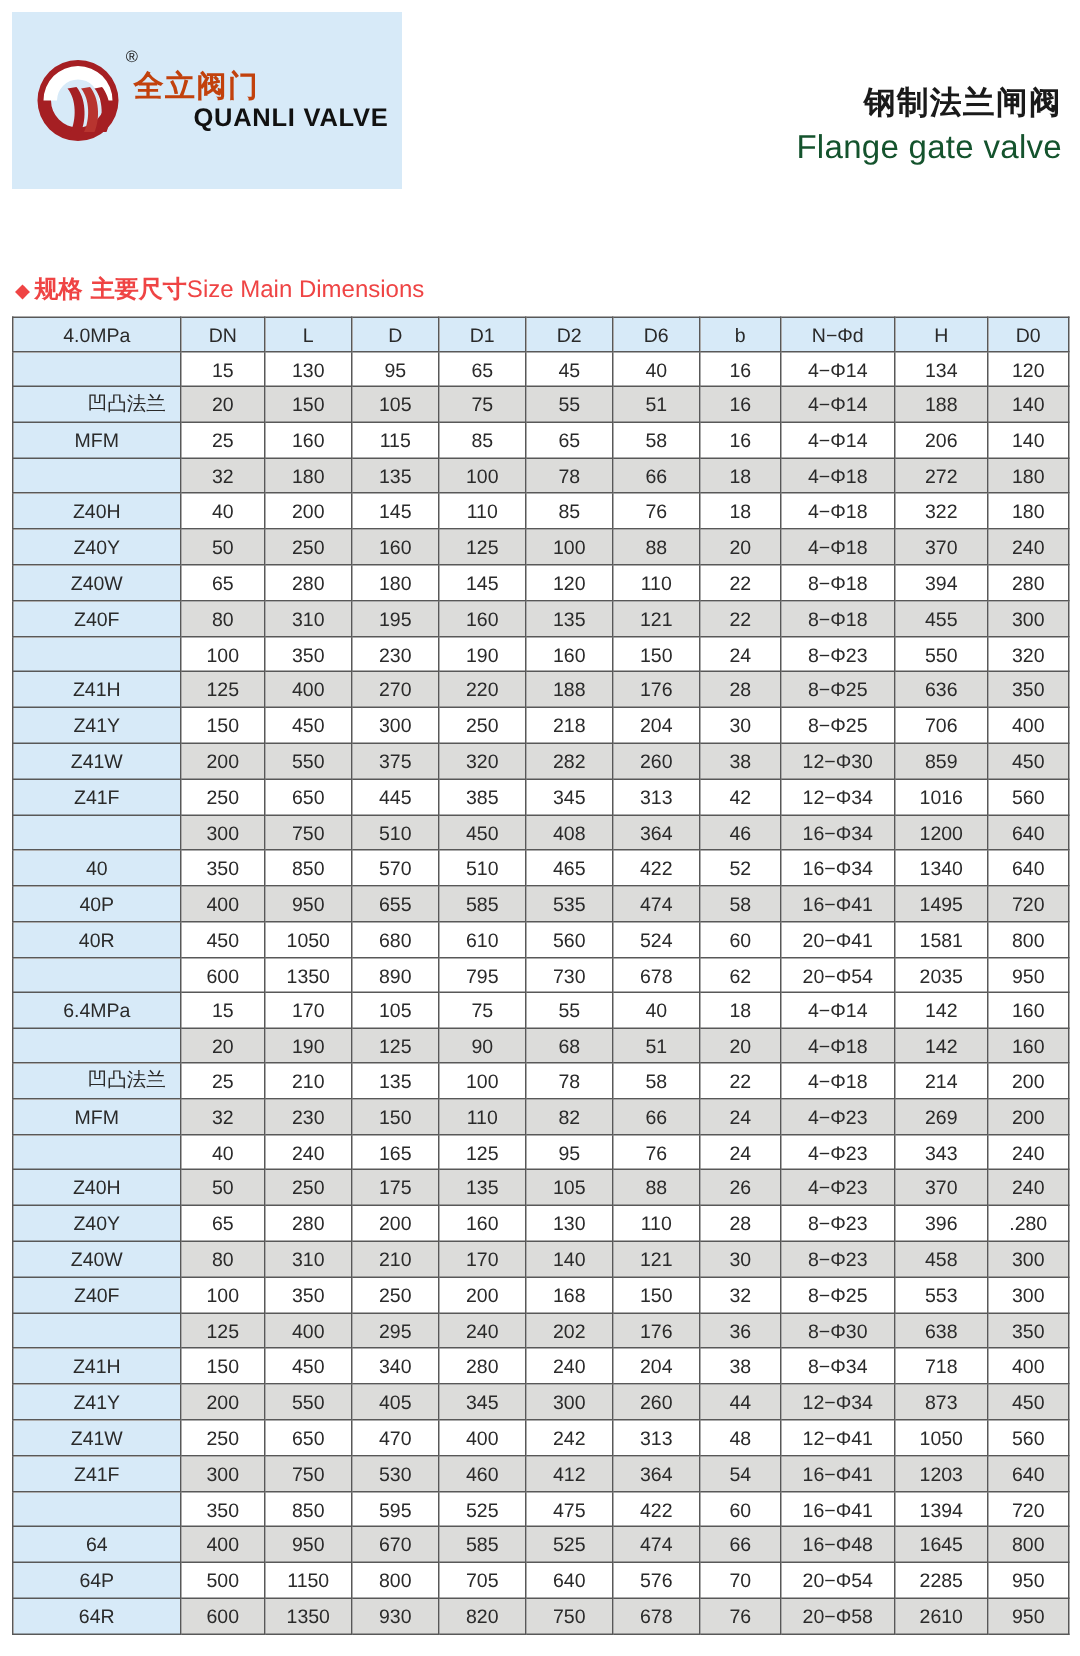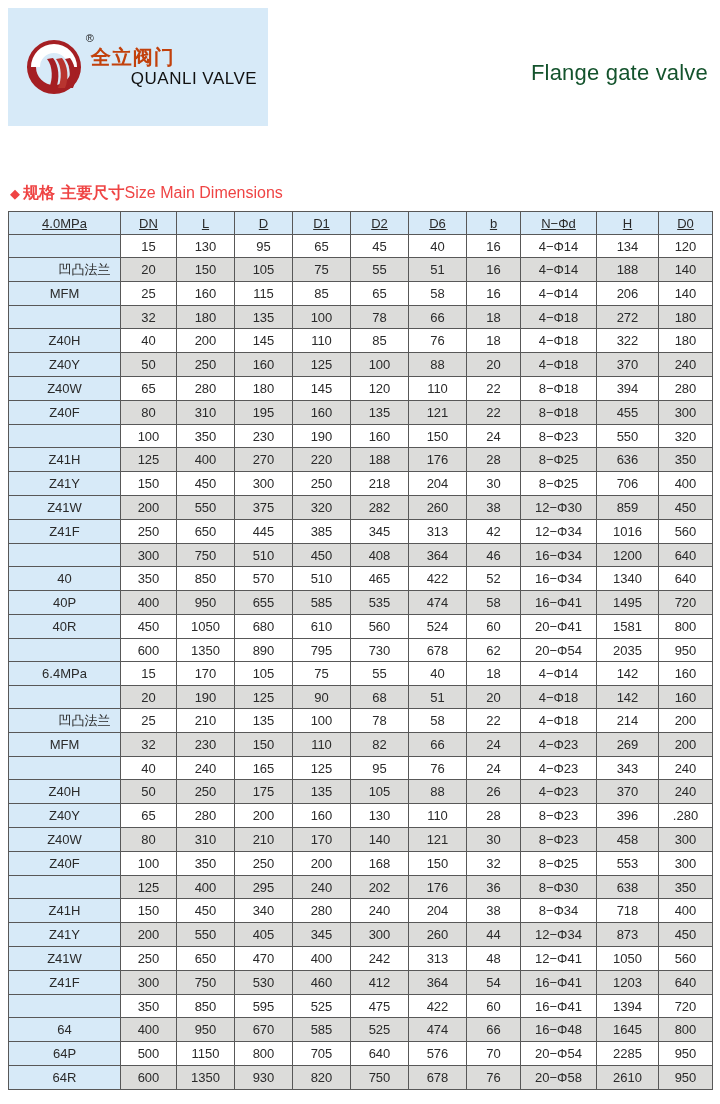--- a/index.html
+++ b/index.html
@@ -25,21 +25,21 @@
     position: absolute; right: -9px; top: -3px;
     font-size: 11px; color: #1a1a1a; line-height: 1;
   }
   .logo-words { display: flex; flex-direction: column; line-height: 1; }
   .logo-cn {
     font-family: "DejaVu Sans", sans-serif;
     font-size: 20px; font-weight: 700; color: #c2410c;
     letter-spacing: 1px; white-space: nowrap;
   }
   .logo-en {
-    font-size: 17px; font-weight: 400; color: #111111;
+    font-size: 17px; font-weight: 700; color: #111111;
     letter-spacing: 0.5px; margin-top: 3px; white-space: nowrap; margin-left: 40px;
   }
 
   .title-block {
     position: absolute; right: 12px; top: 56px;
     text-align: right; line-height: 1.18;
   }
   .title-cn {
     font-family: "DejaVu Sans", sans-serif;
     font-size: 21px; font-weight: 700; color: #1a1a1a;
@@ -90,21 +90,20 @@
   .col-b  { width: 54px; }
   .col-nd { width: 76px; }
   .col-h  { width: 62px; }
   .col-d0 { width: 54px; }
 
   thead th {
     background: #d7eaf8;
     font-weight: 400;
     font-size: 13.5px;
     color: #2a2a2a;
-    text-decoration: underline;
   }
   td.shade { background: #dcdcda; }
   td.plain { background: #ffffff; }
   td.labelcell {
     background: #d7eaf8;
     font-size: 13.5px;
     color: #2a2a2a;
     line-height: 23px;
   }
   td.labelcell.cn { font-family: "DejaVu Sans", sans-serif; padding-left: 40px; }
@@ -131,20 +130,21 @@
           <span class="reg-mark">®</span>
         </div>
         <div class="logo-words">
           <span class="logo-cn">全立阀门</span>
           <span class="logo-en">QUANLI VALVE</span>
         </div>
       </div>
     </div>
 
     <div class="title-block">
+      <div class="title-cn">钢制法兰闸阀</div>
       <div class="title-en">Flange gate valve</div>
     </div>
   </div>
 
   <div class="section-caption">
     <span class="dia">◆</span><span class="cn">规格 主要尺寸</span><span class="en">Size  Main Dimensions</span>
   </div>
 
   <div class="table-wrap">
     <table class="spec">

